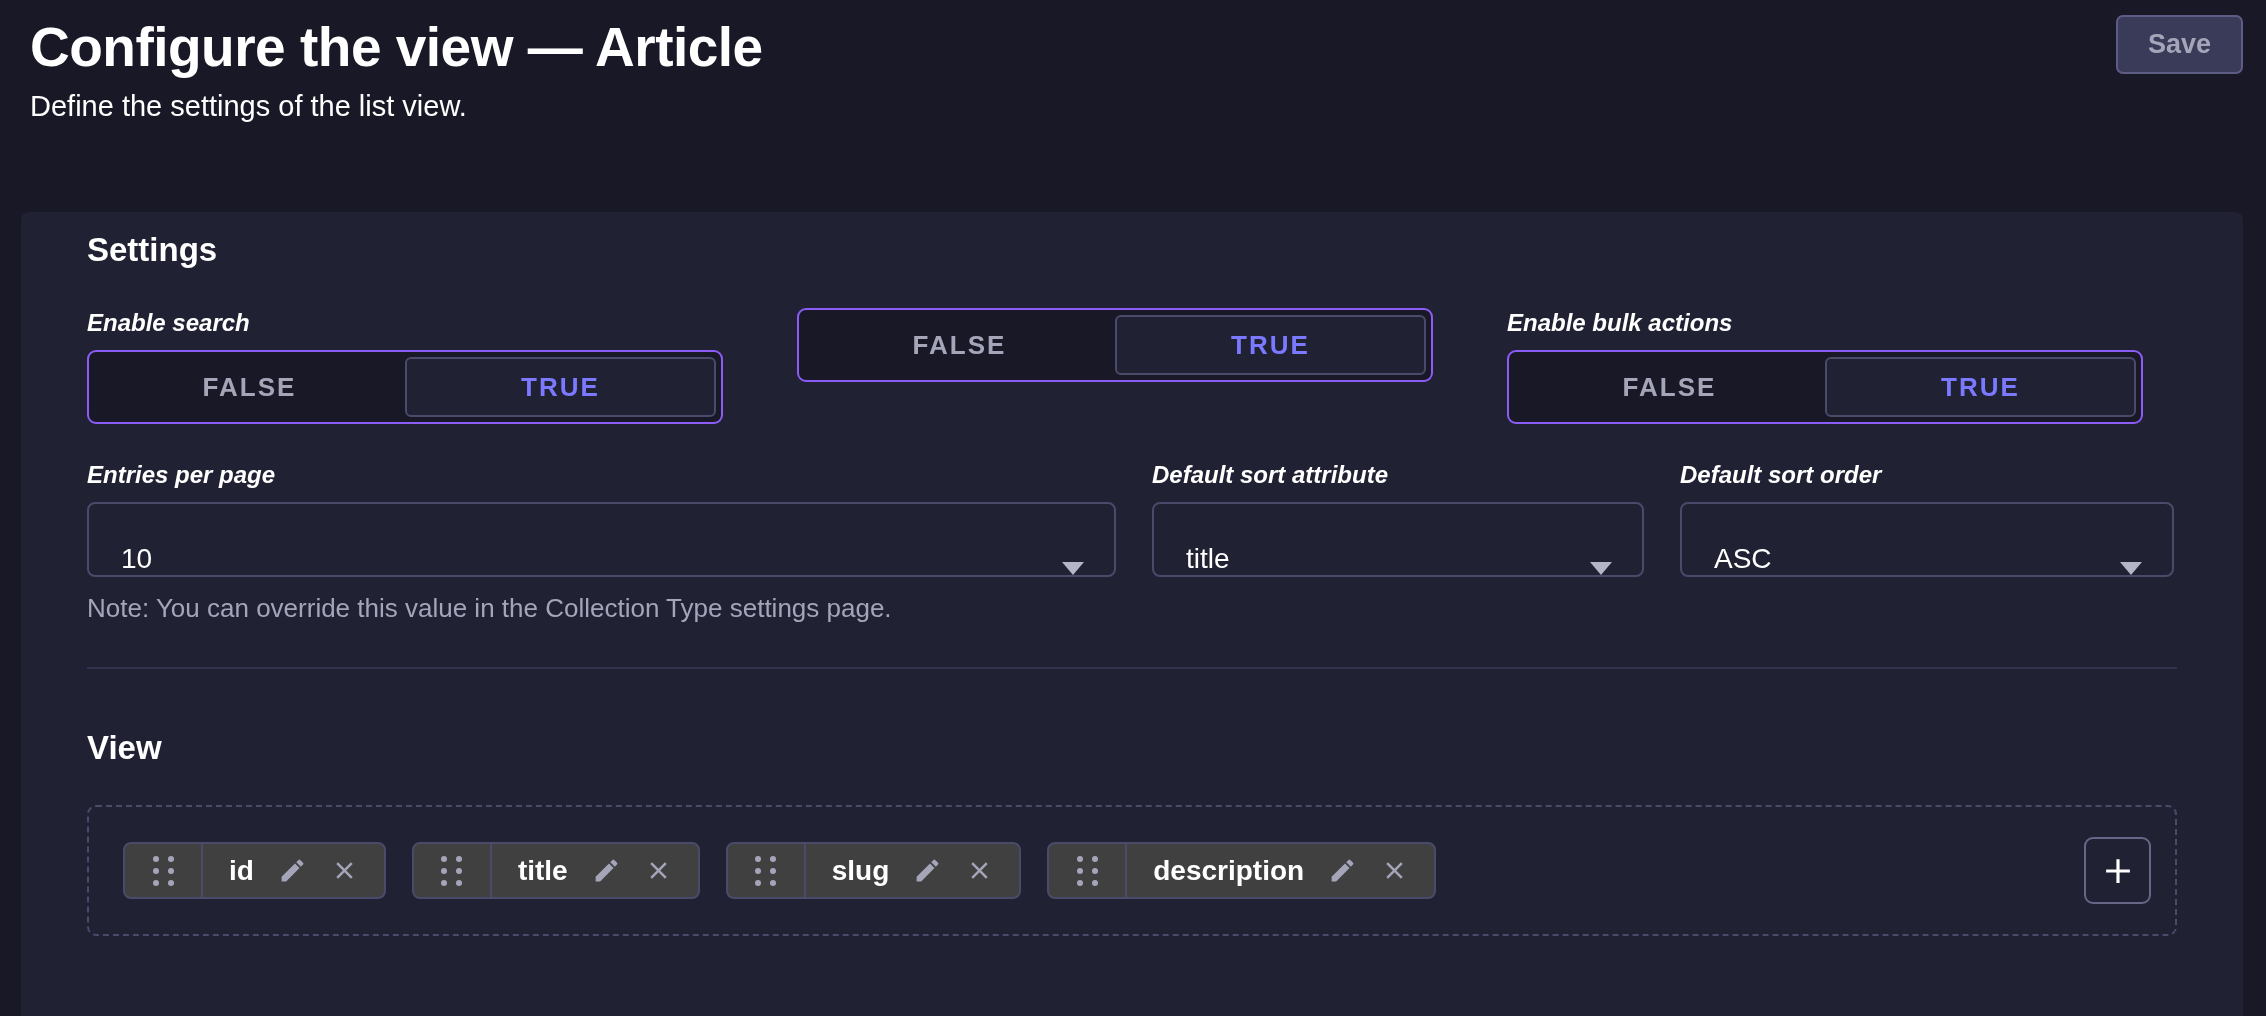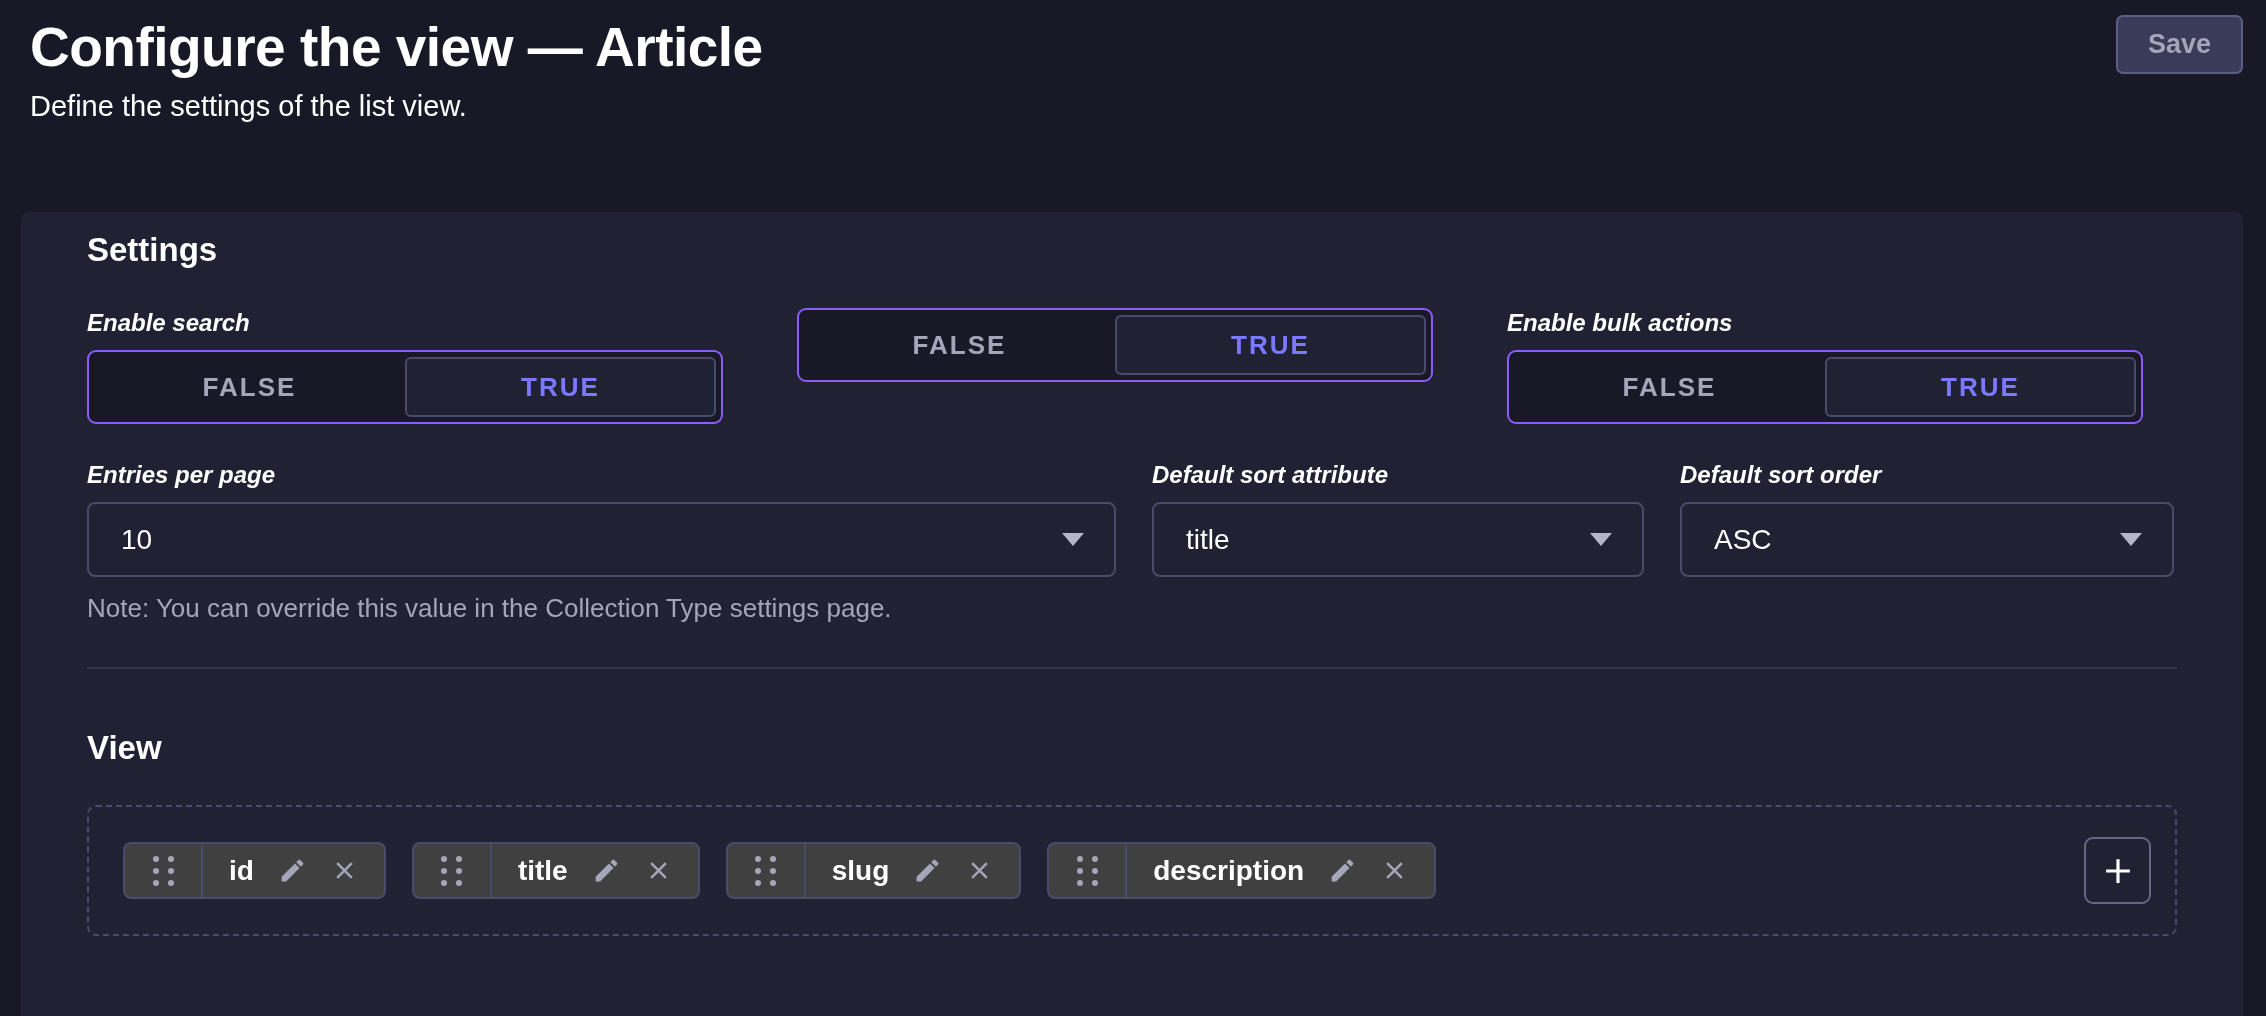--- a/index.html
+++ b/index.html
@@ -61,21 +61,21 @@
     background: #212134; border-color: #4a4a6a; color: #7b79ff;
   }
 
   
   .selects-row {
     display: grid; grid-template-columns: 1029px 492px 494px;
     column-gap: 36px; margin-top: 36px;
   }
   .select {
     height: 75px; background: #212134; border: 2px solid #4a4a6a;
-    border-radius: 8px; display: flex; align-items: center;
+    border-radius: 8px; display: flex; align-items: flex-end;
     justify-content: space-between; padding: 0 30px 0 32px; cursor: pointer;
   }
   .select-value { font-size: 28px; color: #ffffff; }
   .caret {
     width: 0; height: 0;
     border-left: 11px solid transparent; border-right: 11px solid transparent;
     border-top: 13px solid #b5b5c8;
   }
   .note { margin-top: 14px; font-size: 26px; line-height: 34px; color: #a5a5ba; }
 

